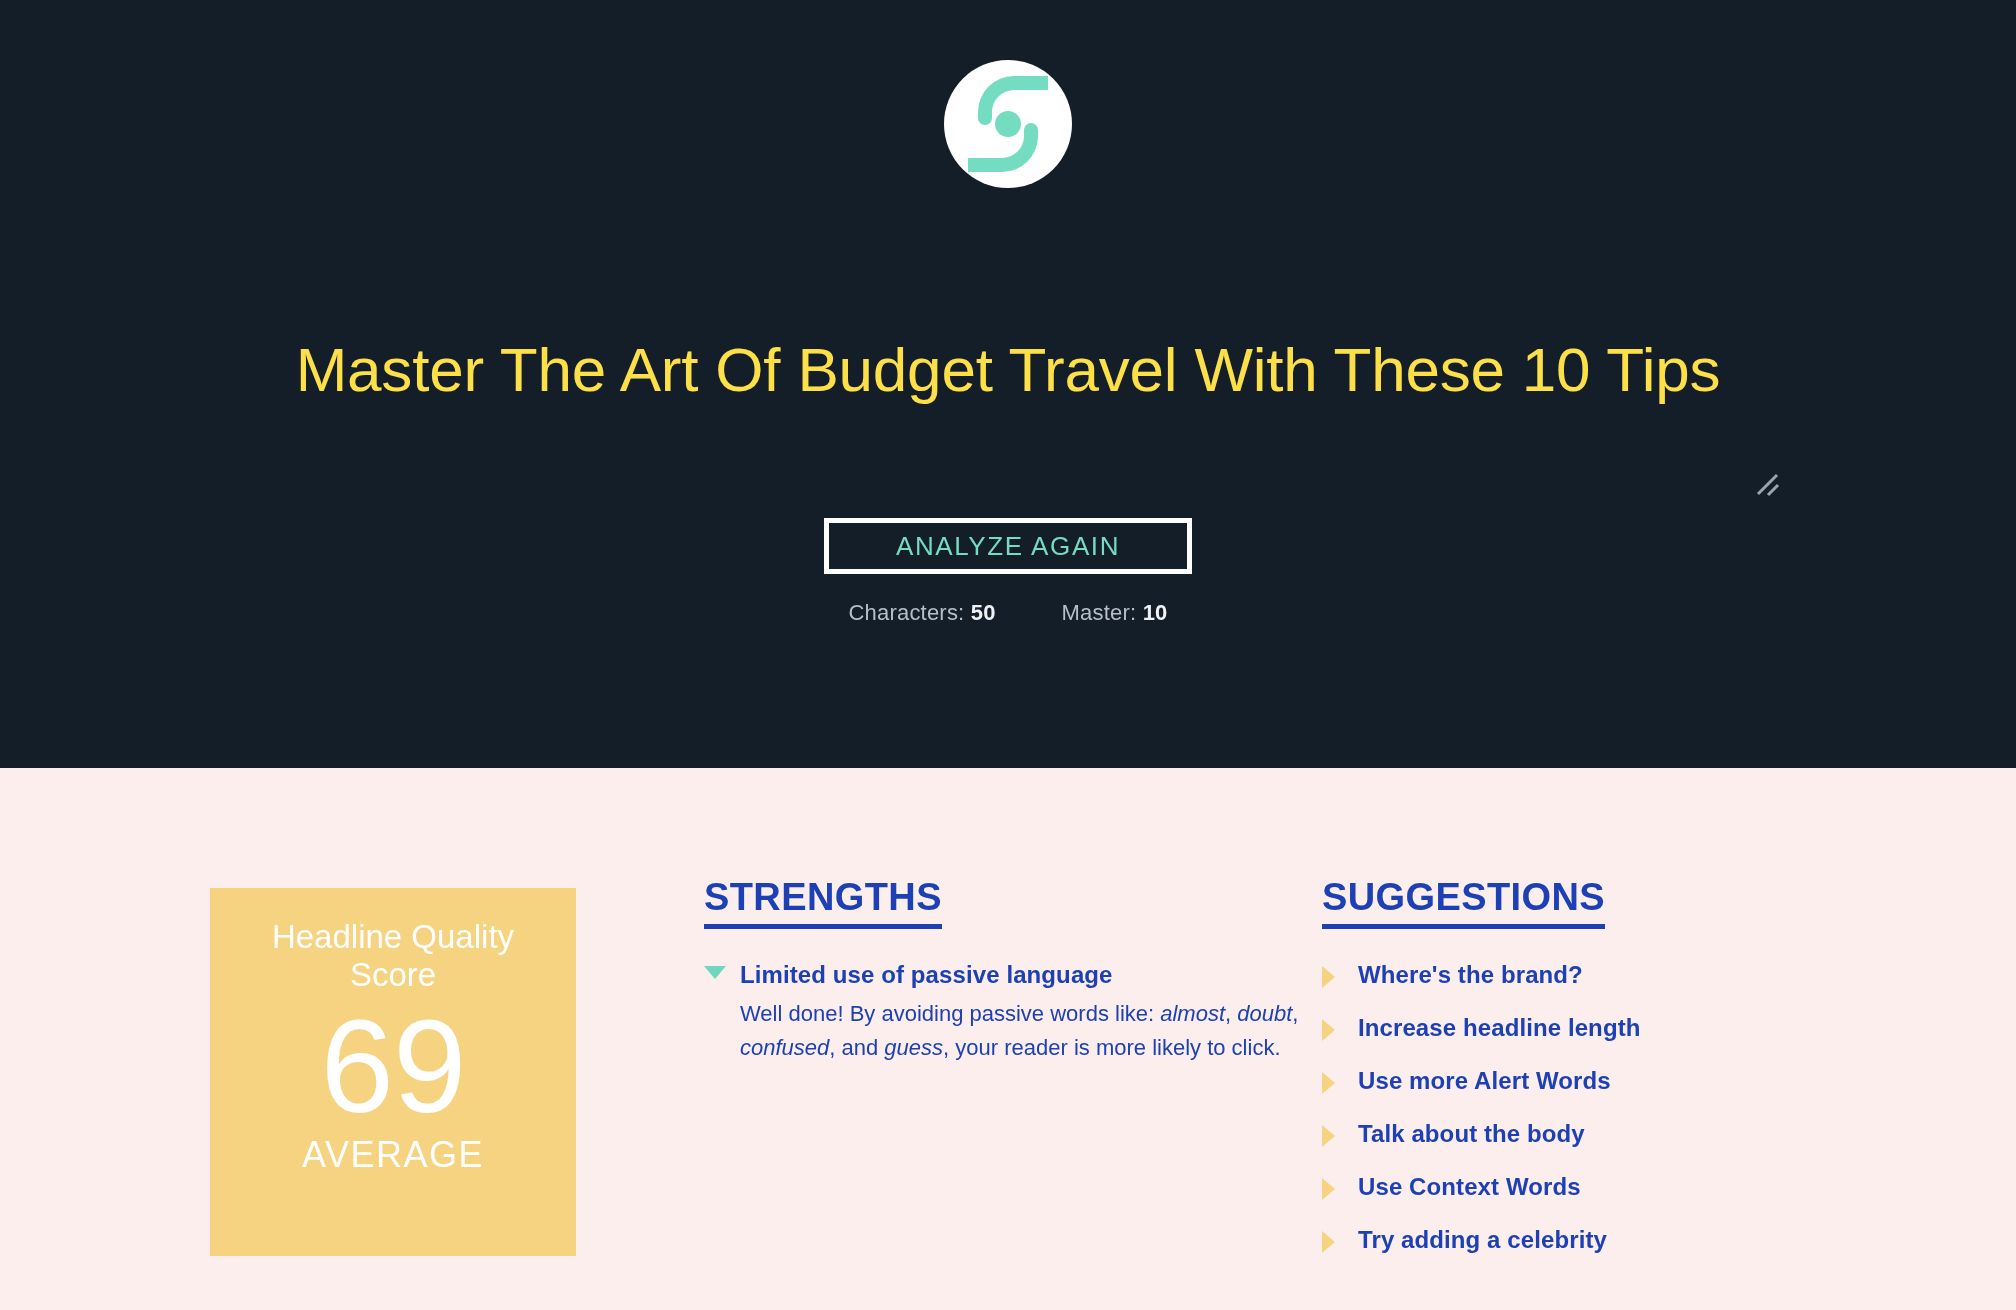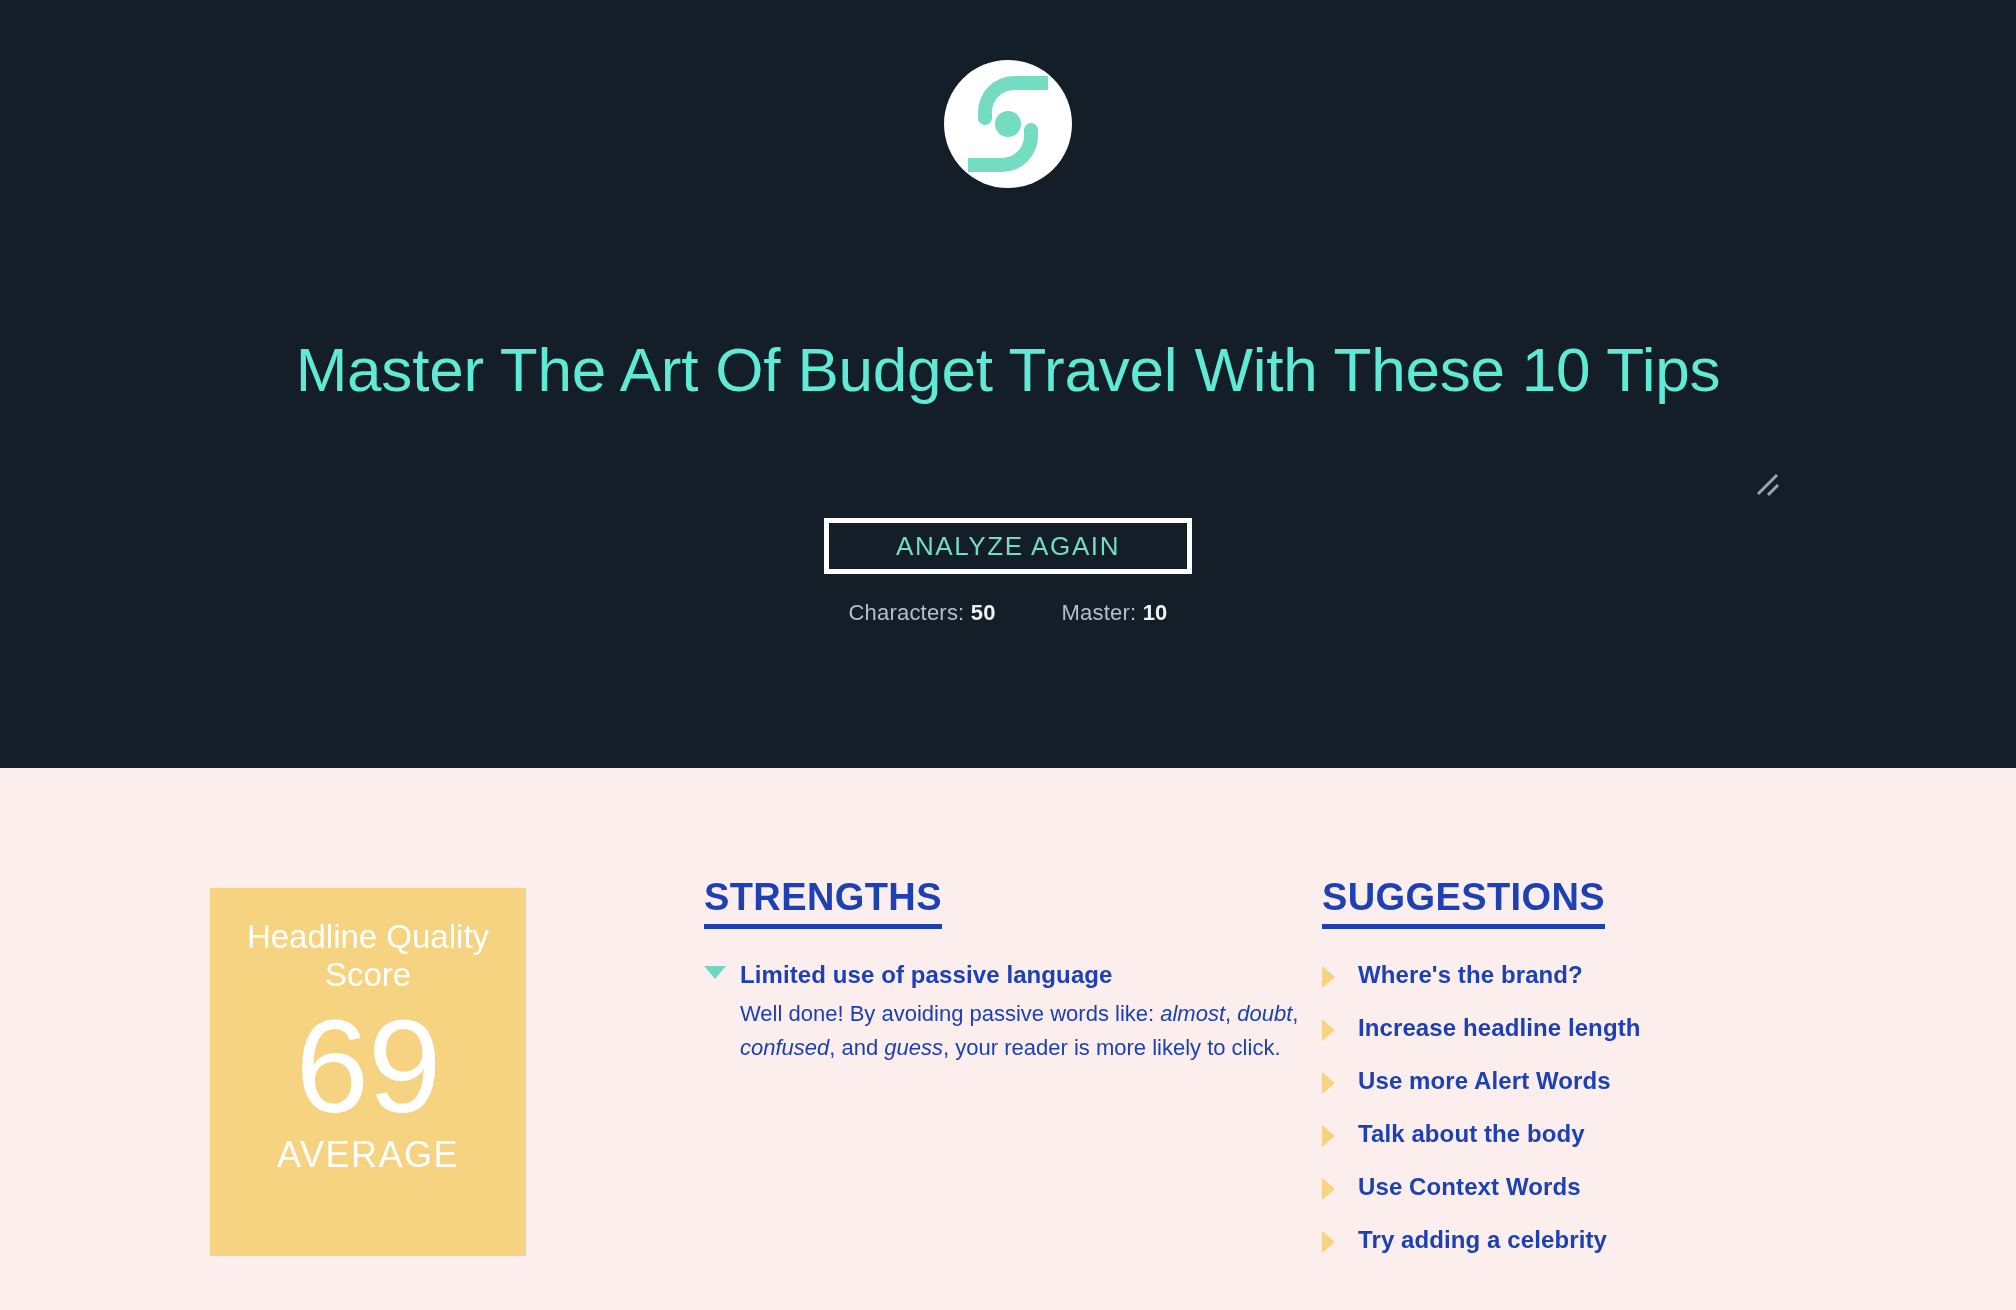--- a/index.html
+++ b/index.html
@@ -44,21 +44,21 @@
     display: flex;
     align-items: center;
     justify-content: center;
     padding: 0 140px;
   }
 
   .headline-text {
     font-size: 62px;
     line-height: 1.15;
     font-weight: 400;
-    color: #5eead4;
+    color: #fde047;
     text-align: center;
     letter-spacing: -0.2px;
     white-space: nowrap;
     background: transparent;
     border: none;
     outline: none;
     font-family: "Liberation Sans", sans-serif;
   }
 
   .resize-handle {
@@ -112,21 +112,21 @@
     width: 2016px;
     height: 542px;
     background: #fbeeec;
   }
 
   
   .score-card {
     position: absolute;
     left: 210px;
     top: 120px;
-    width: 316px;
+    width: 366px;
     height: 368px;
     background: #f6d381;
     color: #ffffff;
     text-align: center;
     padding-top: 30px;
   }
   .score-label {
     font-size: 33px;
     line-height: 1.16;
     font-weight: 400;

